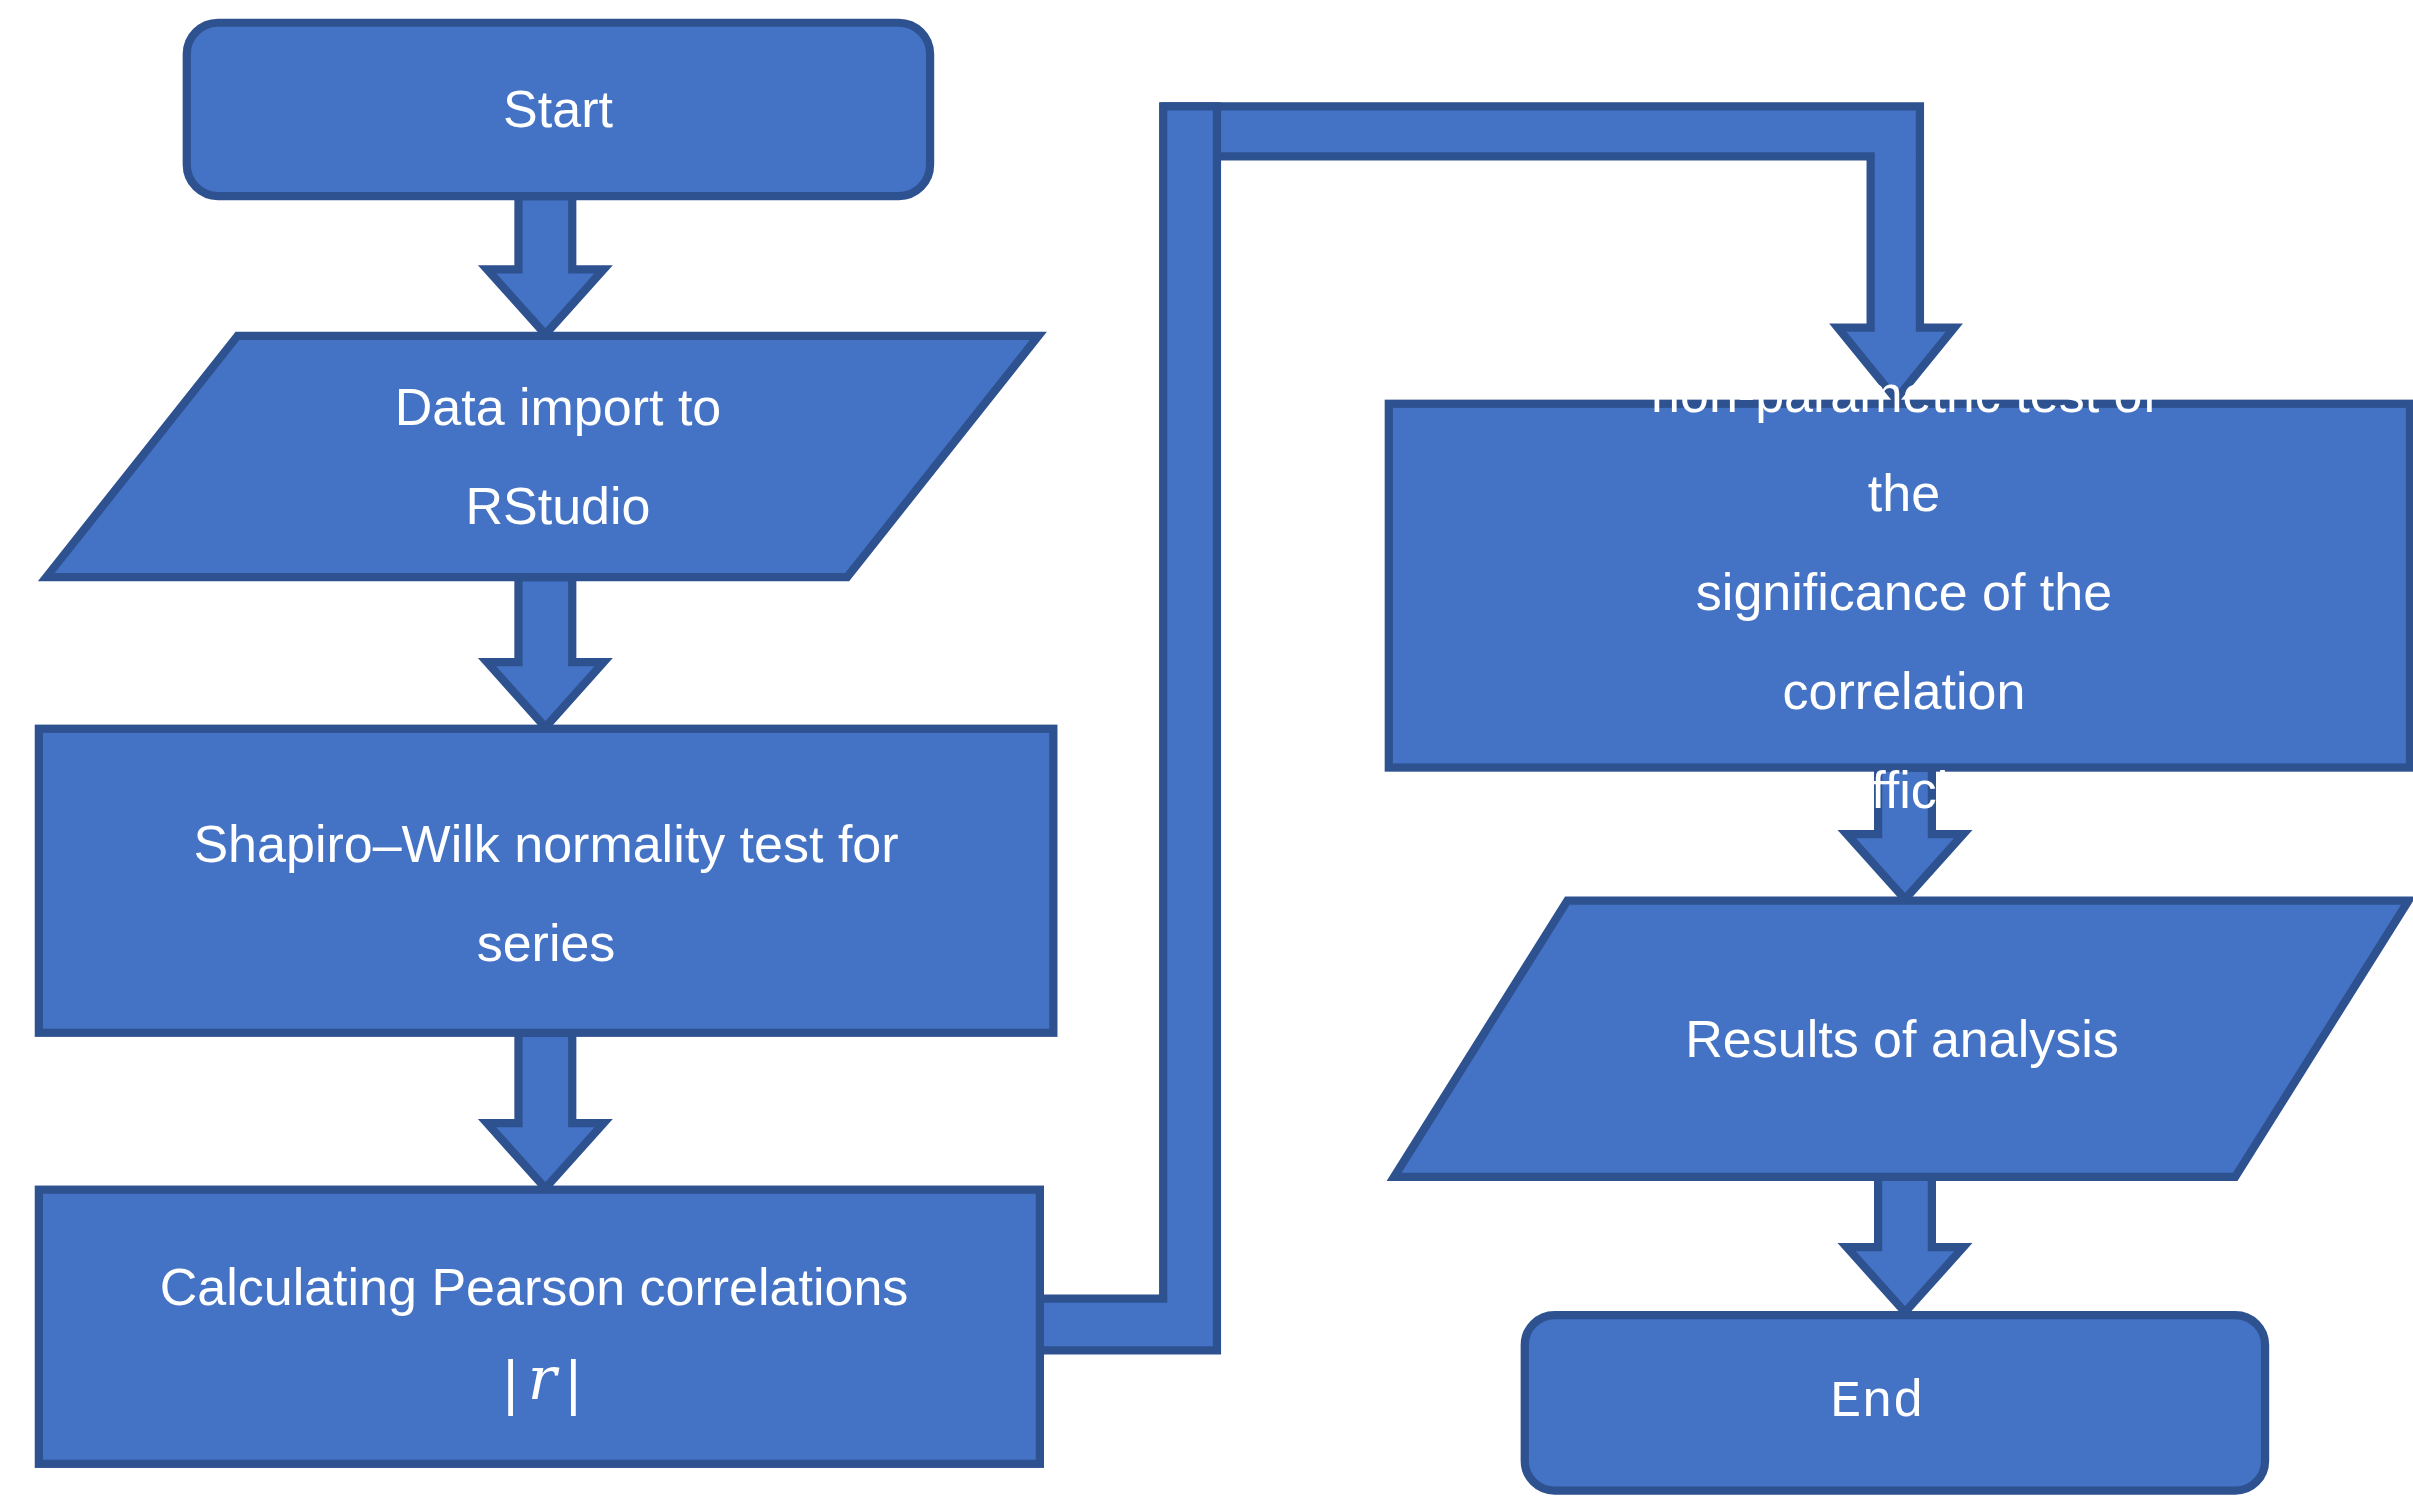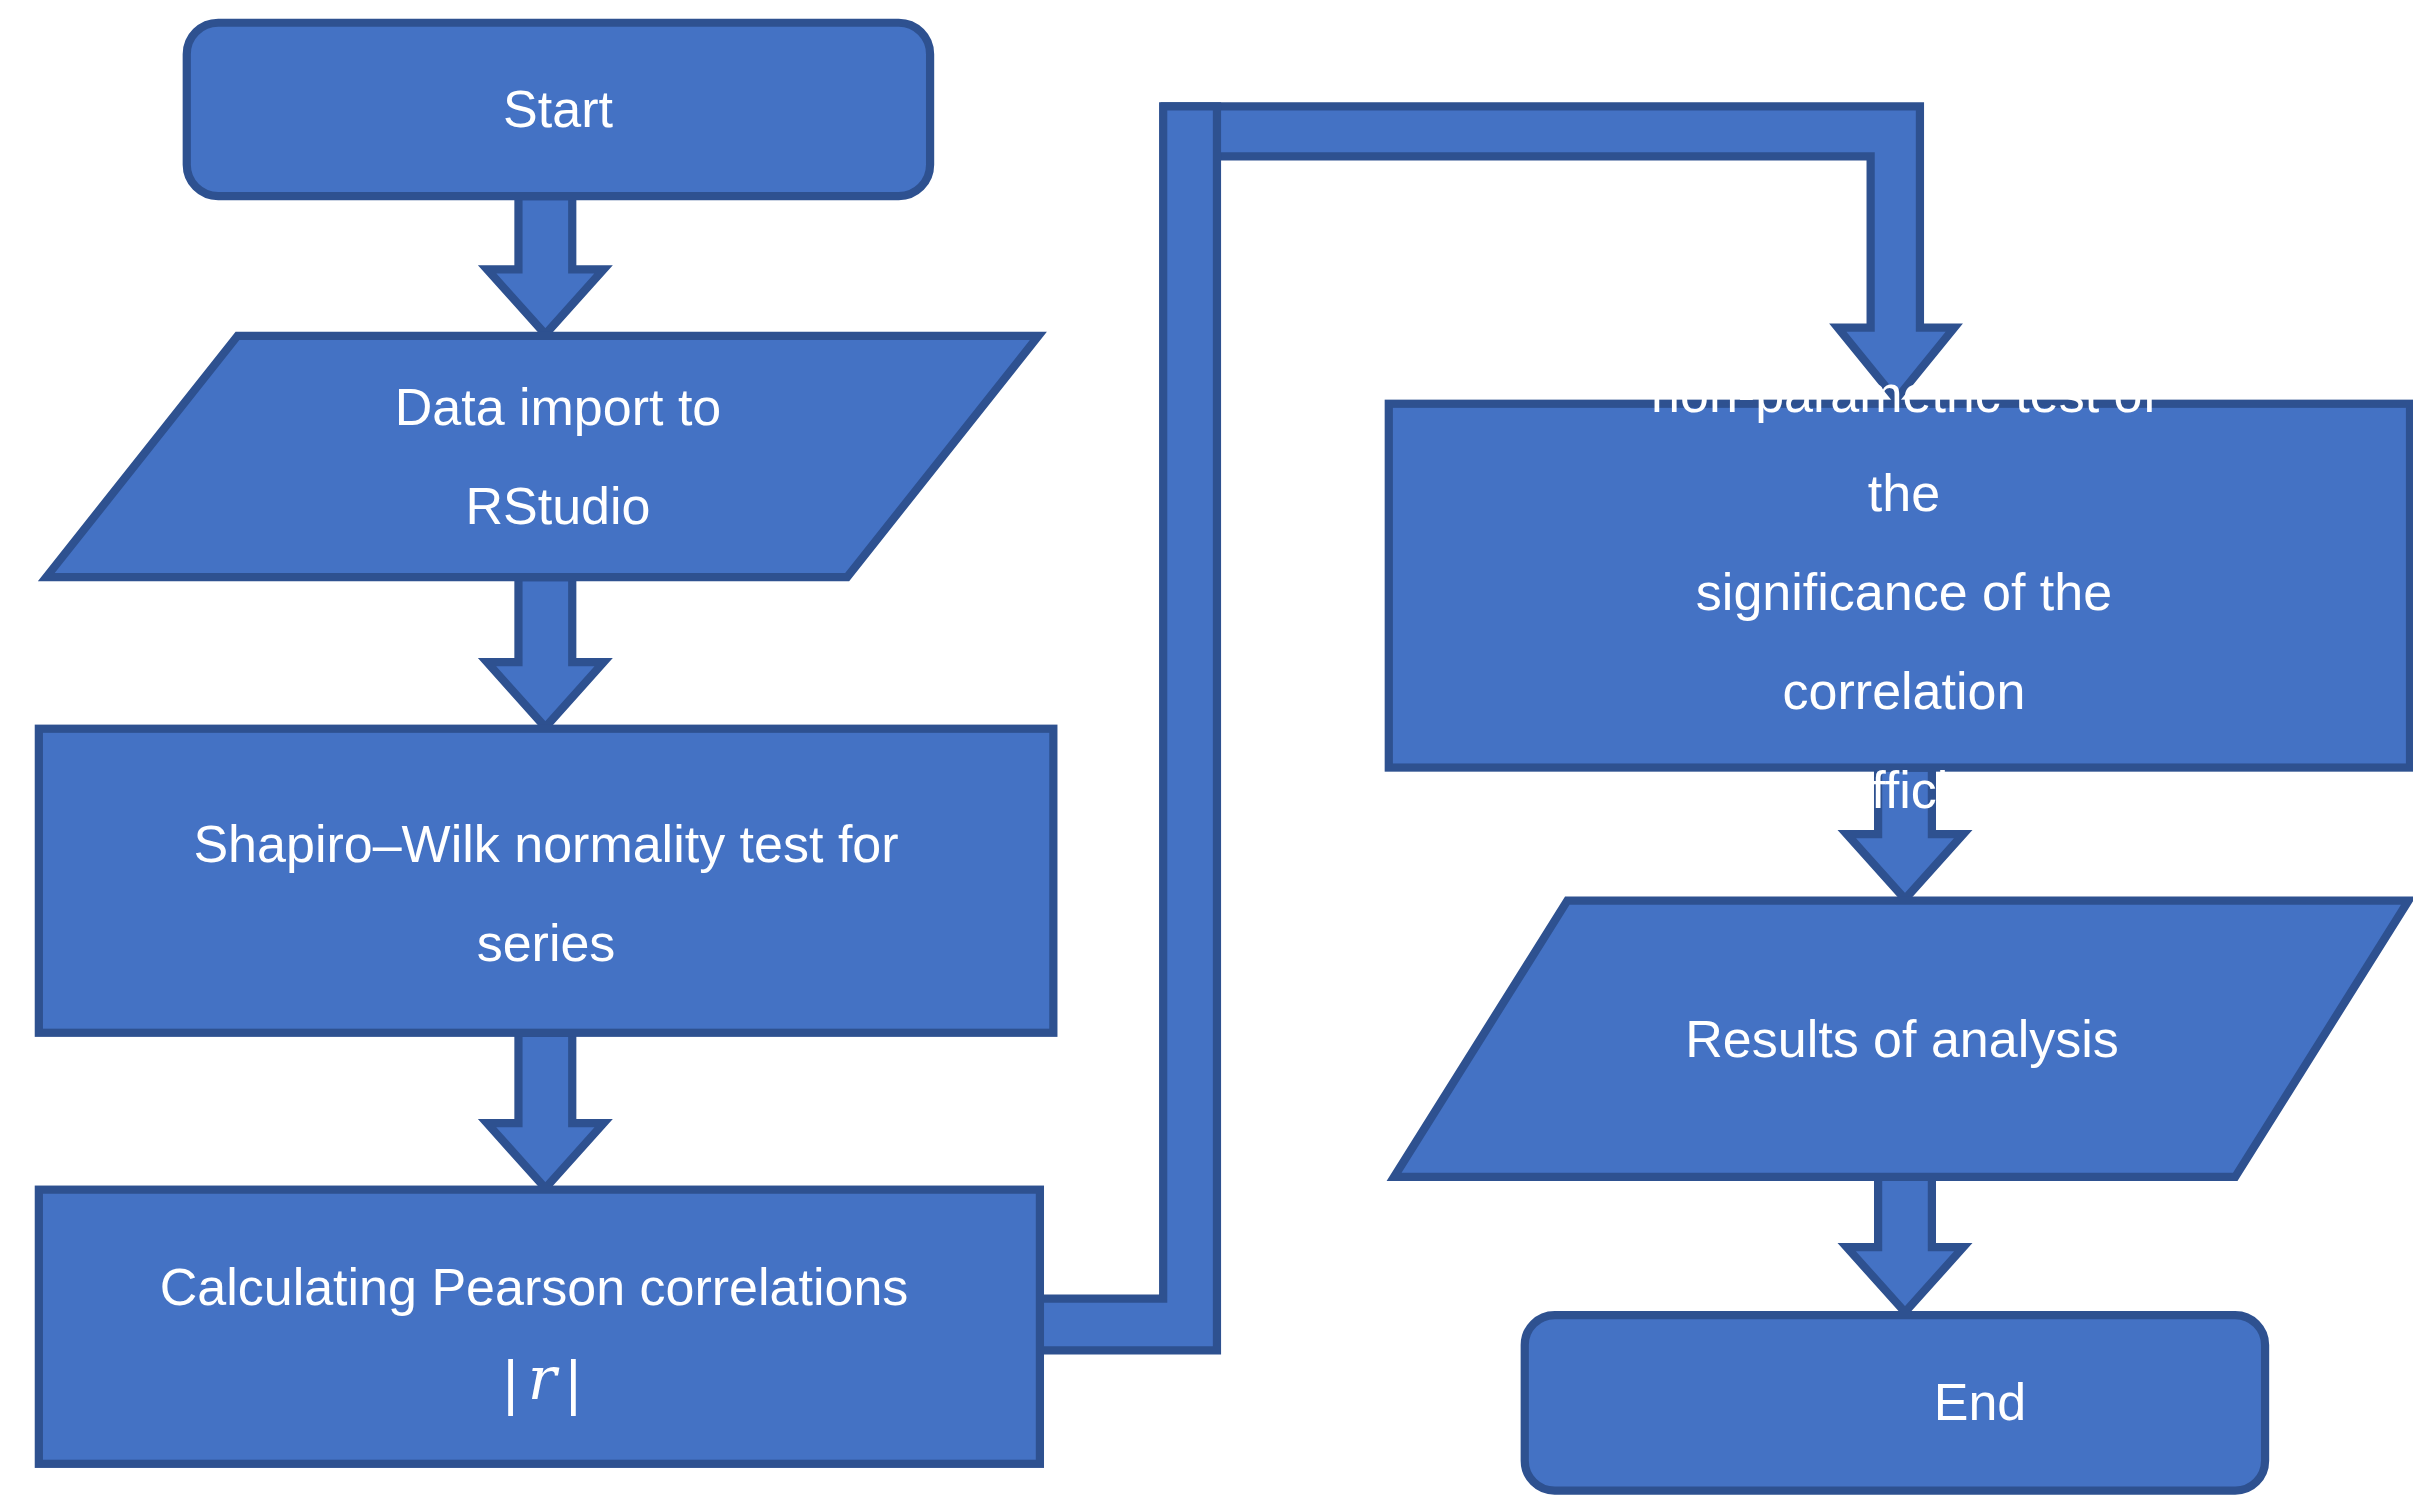--- a/index.html
+++ b/index.html
@@ -118,16 +118,16 @@
     <span class="math-var">r</span>
     <span class="abs-bar">|</span>
   </div>
 
   <div class="lbl" style="left:1904px; top:592px;">non-parametric test of the
 significance of the correlation
 coefficient</div>
 
   <div class="lbl" style="left:1902px; top:1039px;">Results of analysis</div>
 
-  <div class="lbl" style="left:1980px; top:1402px;">End</div>
+  <div class="lbl" style="left:1877px; top:1402px;font-family:Liberation Mono, monospace;">End</div>
 
 </div>
 
 
 </body></html>

